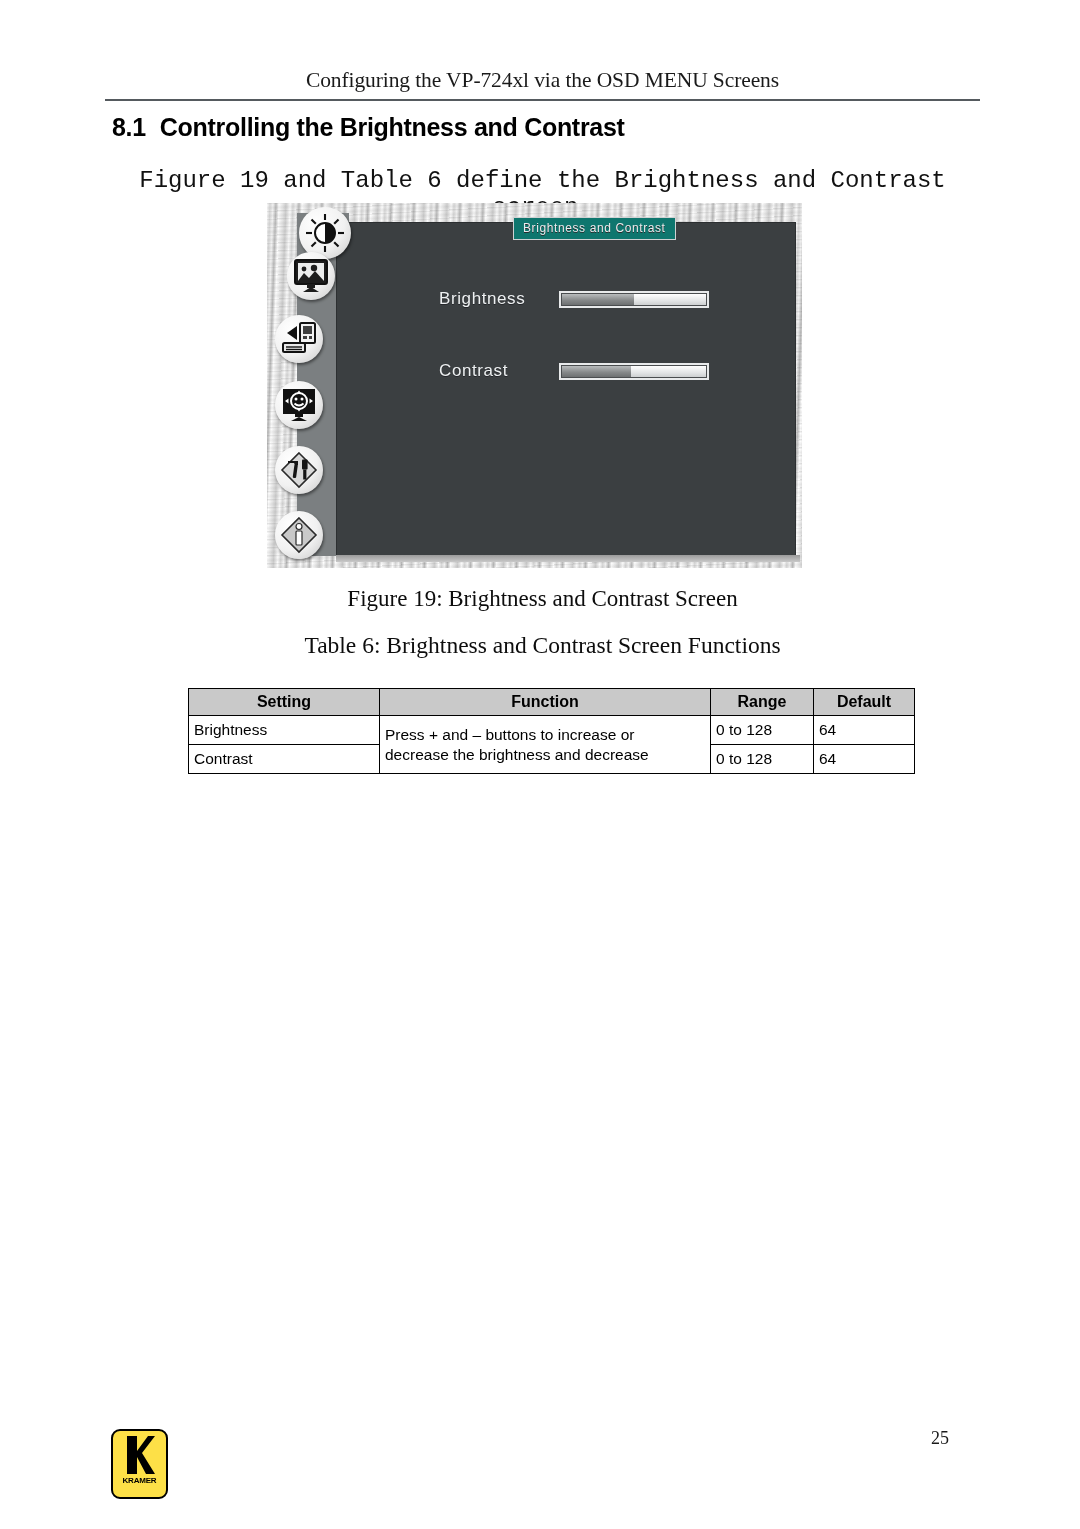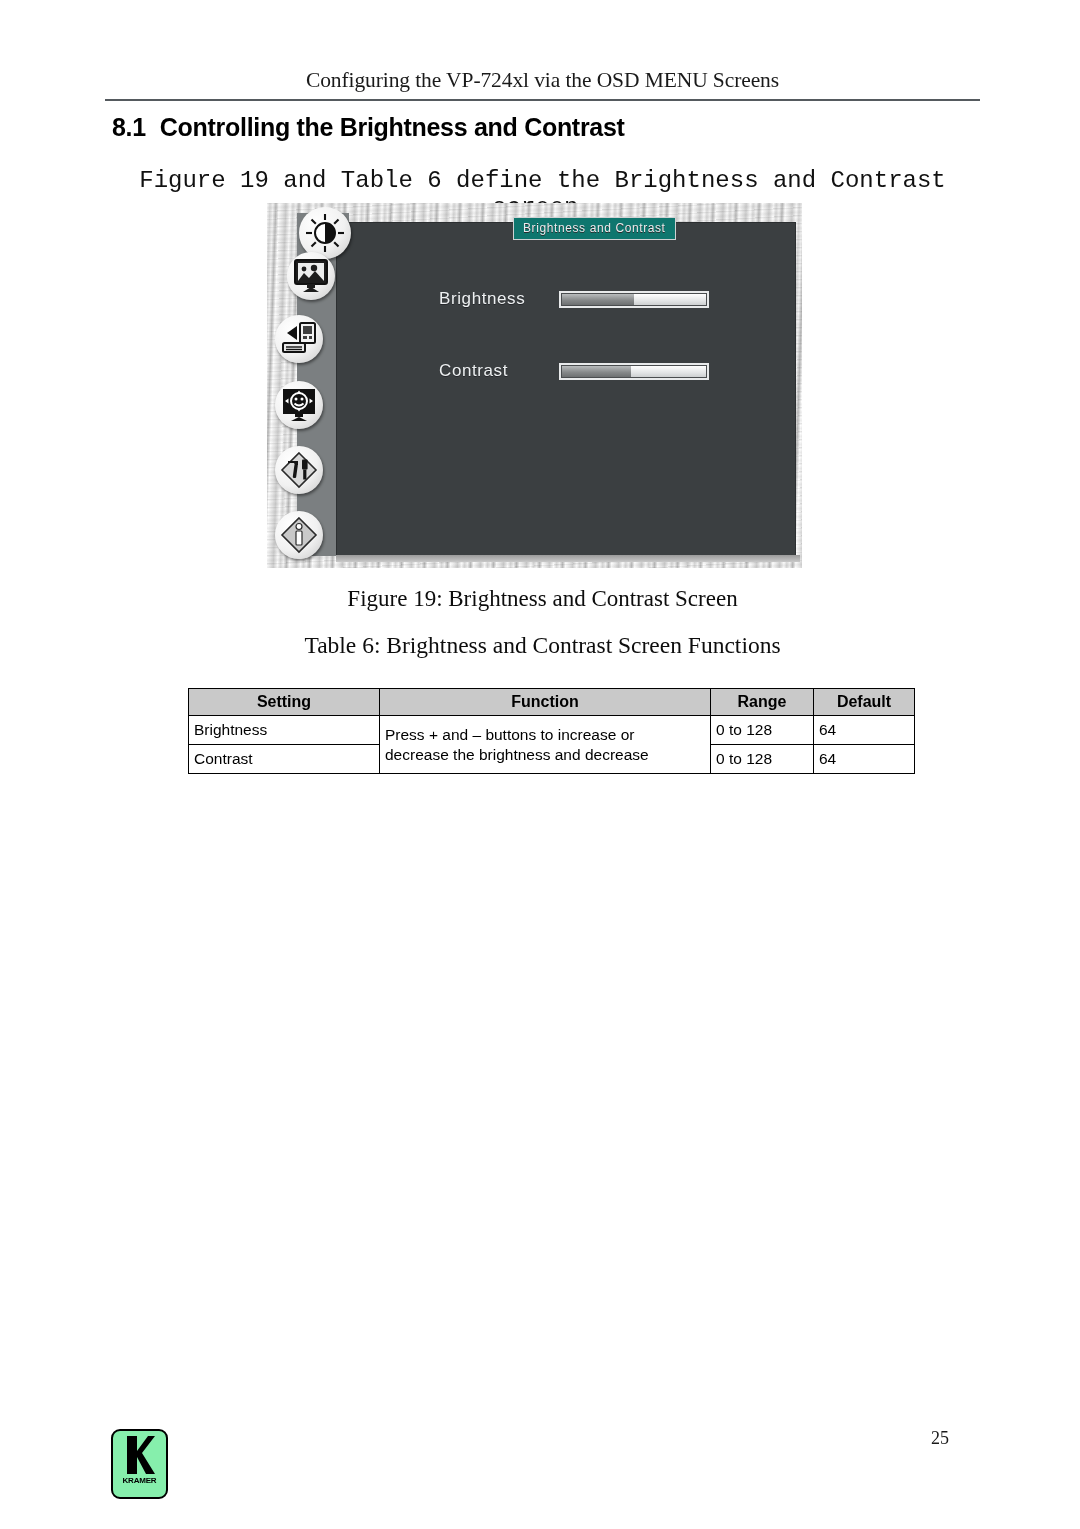--- a/index.html
+++ b/index.html
@@ -228,21 +228,21 @@
 
   
   .kramer-logo {
     position: absolute;
     left: 111px;
     top: 1429px;
     width: 57px;
     height: 70px;
     border: 2.5px solid #000;
     border-radius: 9px;
-    background: #86efac;
+    background: #fde047;
     box-sizing: border-box;
     padding: 4px;
   }
   .kramer-logo-inner {
     width: 100%;
     height: 100%;
     display: flex;
     flex-direction: column;
     align-items: center;
     justify-content: flex-start;

